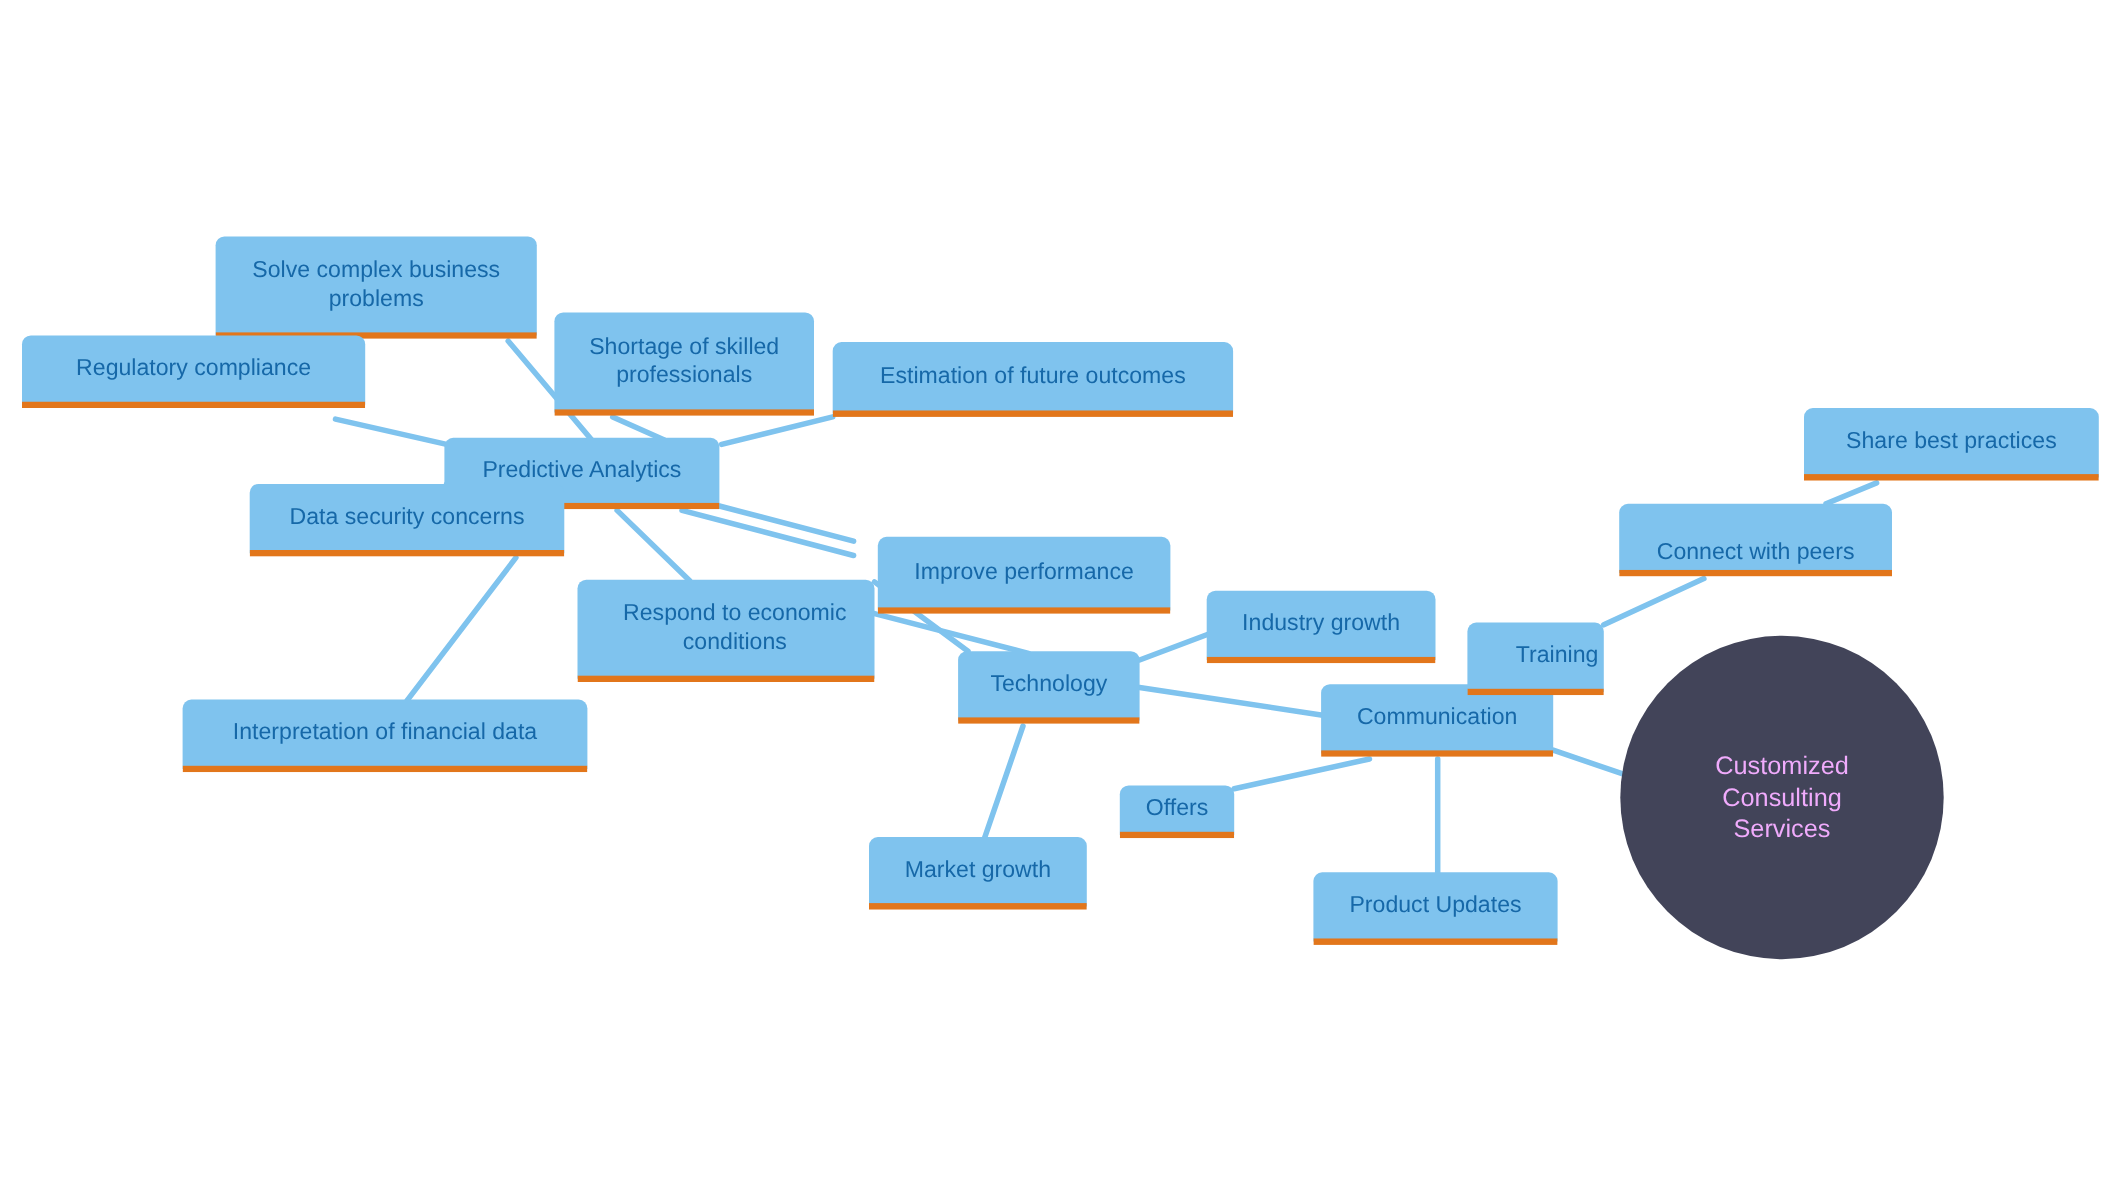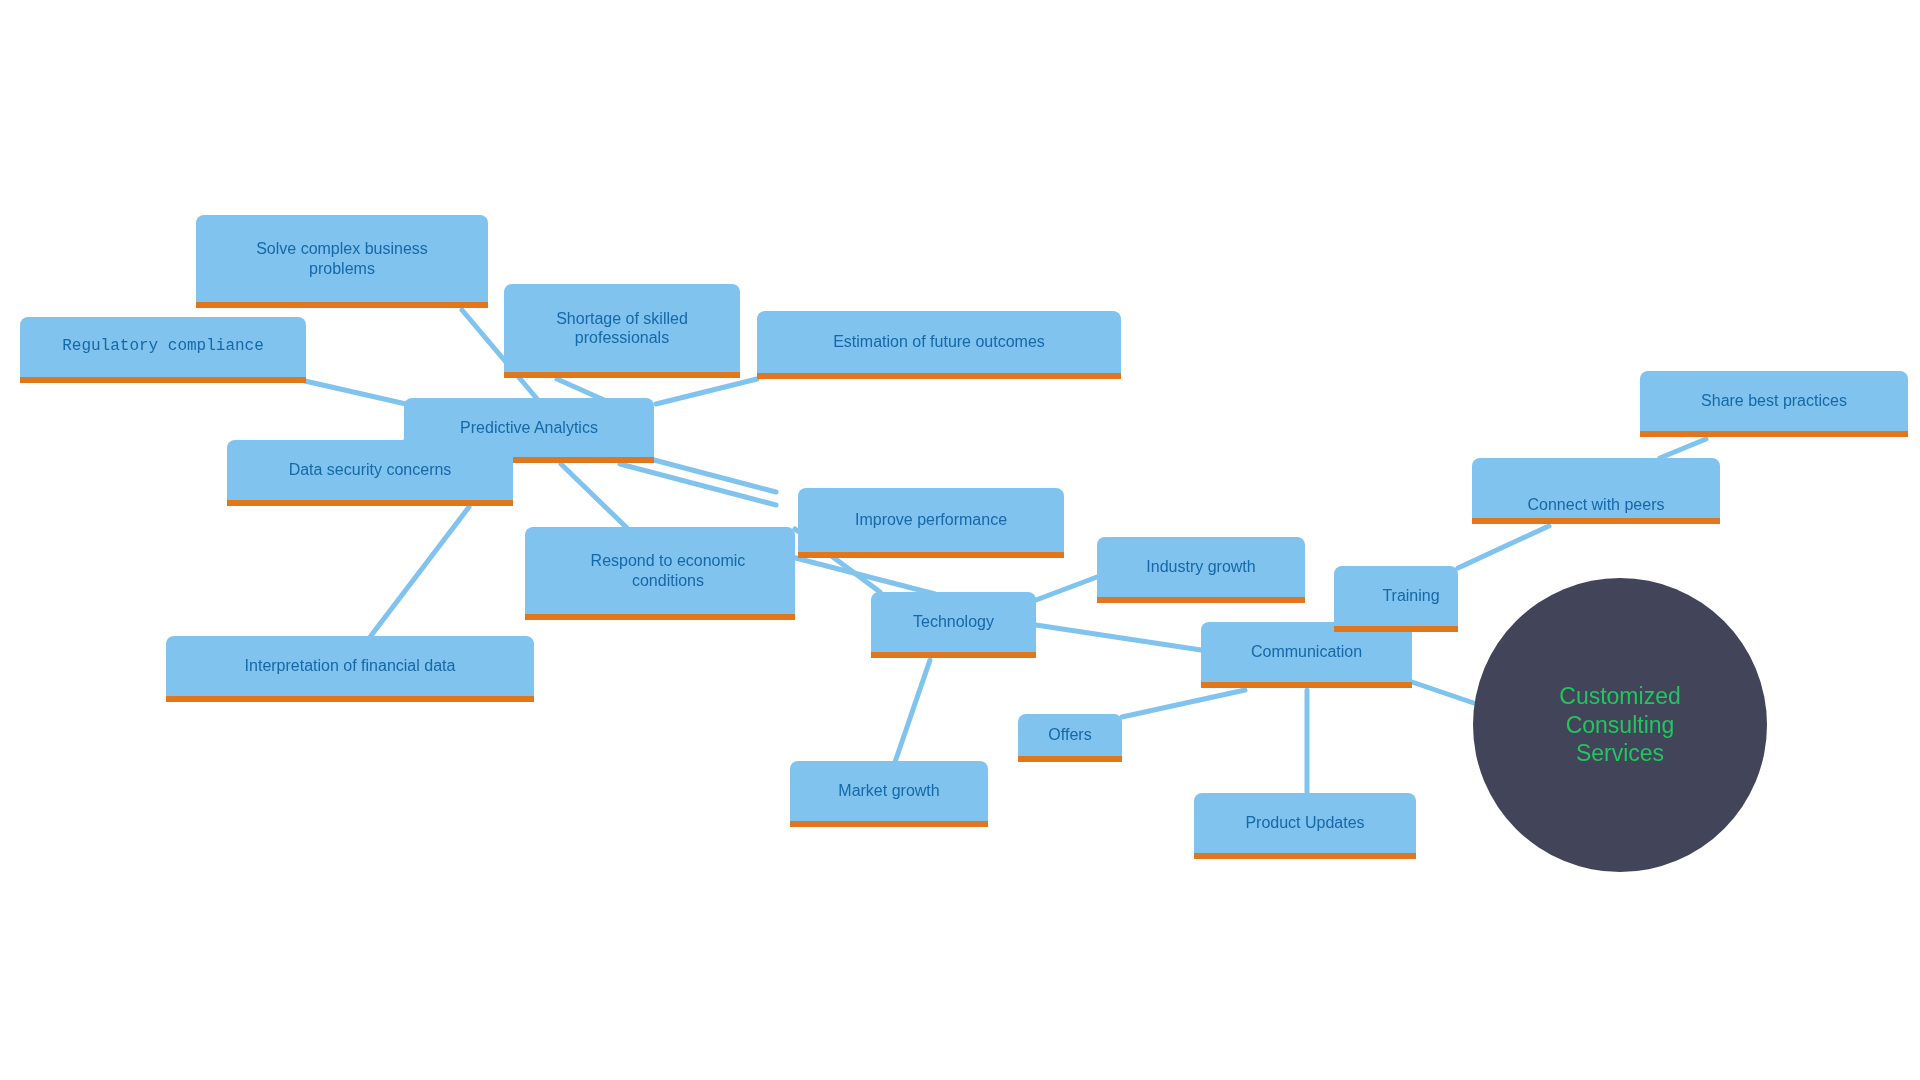--- a/index.html
+++ b/index.html
@@ -32,40 +32,40 @@
     box-sizing: border-box;
     background: #7FC3EE;
     border-top-left-radius: 8px;
     border-top-right-radius: 8px;
     border-bottom: 6px solid #E2761B;
     display: flex;
     align-items: center;
     justify-content: center;
     text-align: center;
     color: #1668A8;
-    font-size: 16px;
+    font-size: 21px;
     line-height: 1.2;
     padding: 4px 14px;
   }
   .node-label {
     display: block;
     width: 100%;
     white-space: pre-line;
   }
   .root-node {
     position: absolute;
     z-index: 3;
     box-sizing: border-box;
     background: #424459;
     border-radius: 50%;
     display: flex;
     align-items: center;
     justify-content: center;
     text-align: center;
-    color: #22c55e;
+    color: #f0abfc;
     font-size: 23px;
     line-height: 1.25;
   }
   .root-label {
     display: block;
     width: 78%;
     white-space: pre-line;
   }
 </style>
 </head>
@@ -94,21 +94,21 @@
       <line x1="1458" y1="568" x2="1549" y2="526" stroke="#7FC3EE" stroke-width="5" stroke-linecap="round"></line>
       <line x1="1660" y1="458" x2="1706" y2="439" stroke="#7FC3EE" stroke-width="5" stroke-linecap="round"></line>
       <line x1="1412" y1="682" x2="1500" y2="712" stroke="#7FC3EE" stroke-width="5" stroke-linecap="round"></line>
     </svg>
 
   <div id="node-layer">
       <div class="node" style="left: 196px; top: 215px; width: 292px; height: 93px;">
         <span class="node-label">Solve complex business
 problems</span>
       </div>
-      <div class="node" style="left: 20px; top: 317px; width: 286px; height: 66px; font-family: Liberation Mono, monospace;">
+      <div class="node" style="left: 20px; top: 305px; width: 312px; height: 66px;">
         <span class="node-label">Regulatory compliance</span>
       </div>
       <div class="node" style="left: 504px; top: 284px; width: 236px; height: 94px;">
         <span class="node-label">Shortage of skilled
 professionals</span>
       </div>
       <div class="node" style="left: 757px; top: 311px; width: 364px; height: 68px;">
         <span class="node-label">Estimation of future outcomes</span>
       </div>
       <div class="node" style="left: 404px; top: 398px; width: 250px; height: 65px;">

